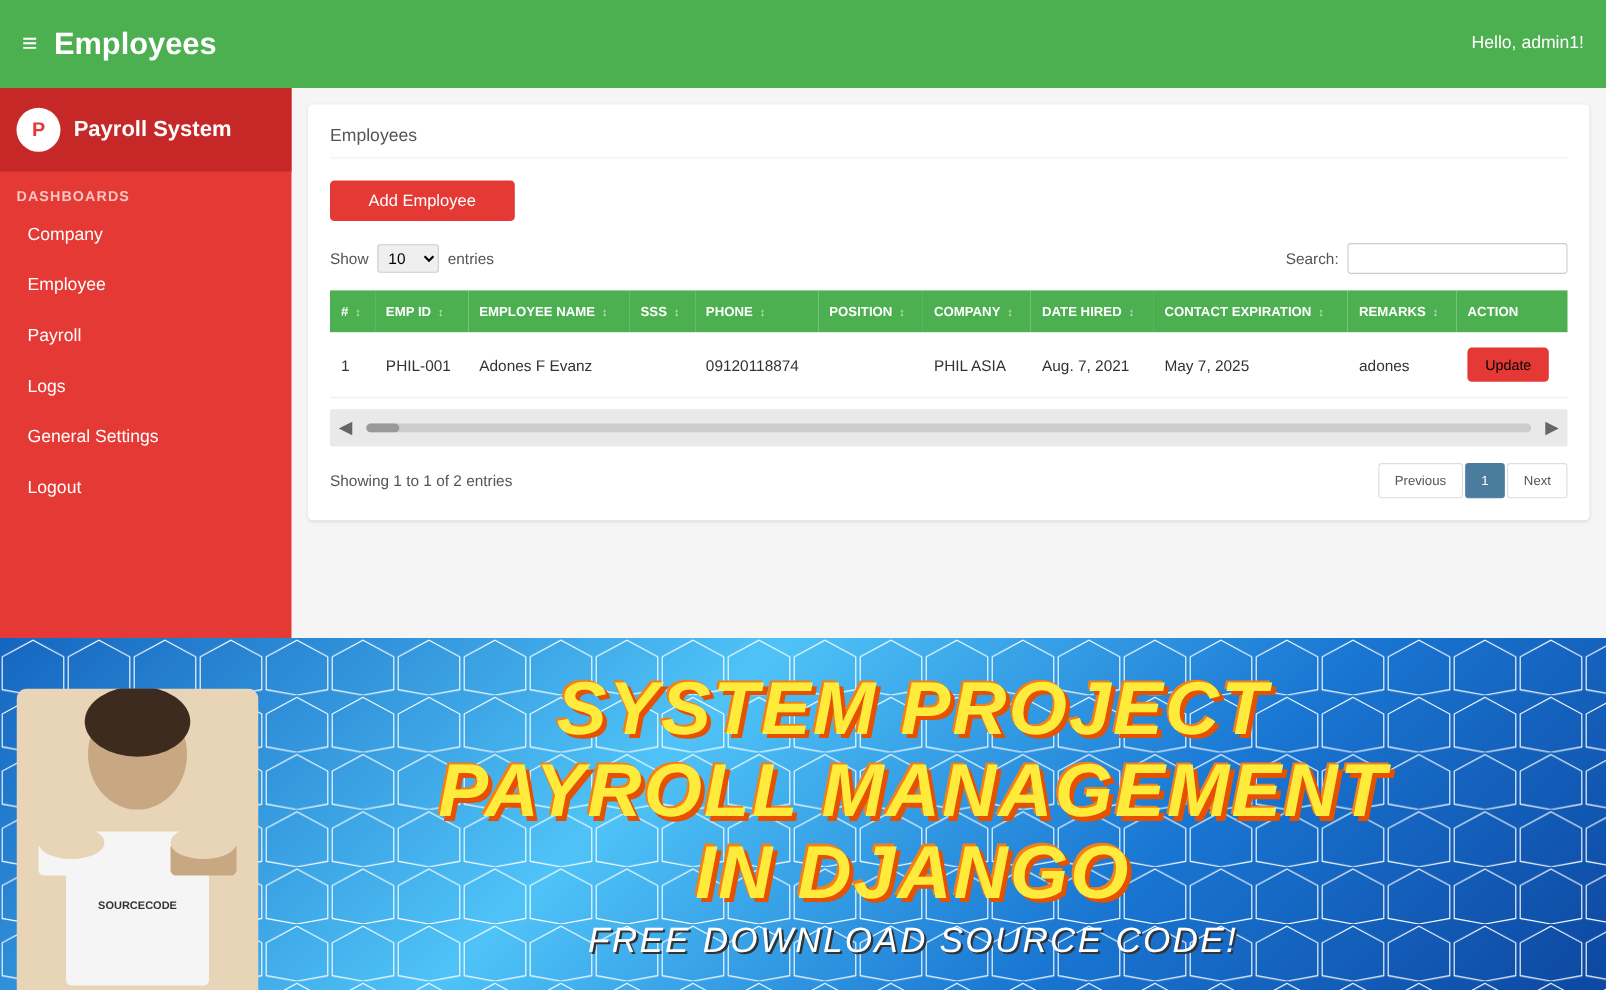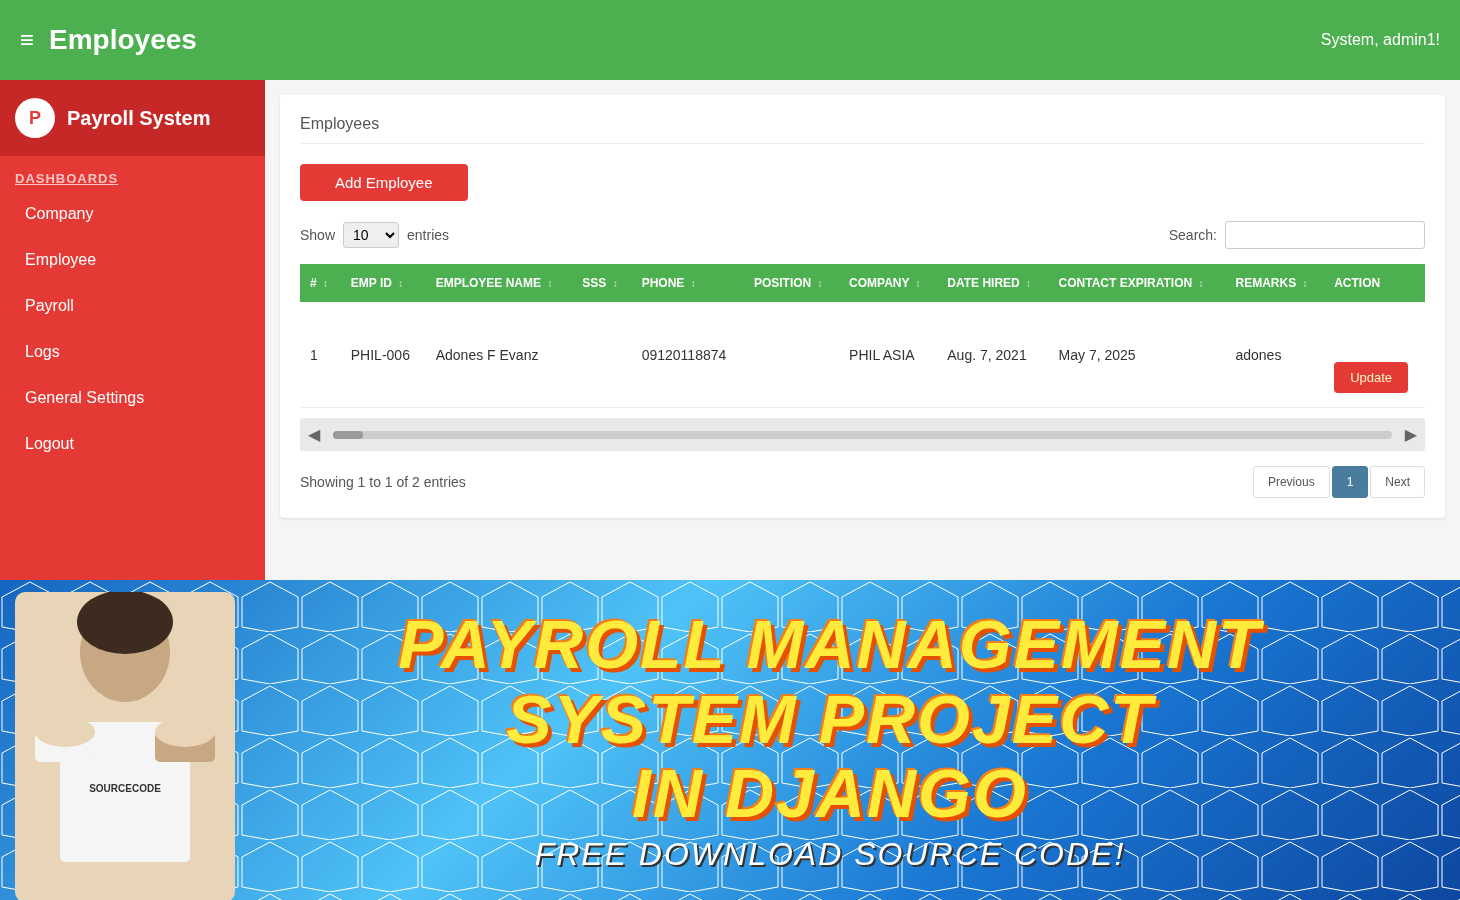--- a/index.html
+++ b/index.html
@@ -71,21 +71,20 @@
       font-size: 20px;
       font-weight: bold;
     }
     .sidebar-section-title {
       color: rgba(255,255,255,0.7);
       font-size: 13px;
       font-weight: bold;
       padding: 15px 15px 5px 15px;
       text-transform: uppercase;
       letter-spacing: 1px;
-      text-decoration: underline;
     }
     .sidebar-nav {
       list-style: none;
     }
     .sidebar-nav li {
       padding: 14px 15px 14px 25px;
       color: white;
       font-size: 16px;
       cursor: pointer;
     }
@@ -185,27 +184,26 @@
     .data-table tbody tr:nth-child(even) {
       background: #fafafa;
     }
     .data-table tbody td {
       padding: 14px 10px;
       color: #333;
       font-size: 14px;
     }
     .update-btn {
       background-color: #e53935;
-      color: #fef9c3;
+      color: #000000;
       border: none;
       padding: 8px 16px;
       border-radius: 4px;
       cursor: pointer;
       font-size: 13px;
-      margin-top: 46px;
     }
 
     
     .pagination-area {
       display: flex;
       justify-content: space-between;
       align-items: center;
       margin-top: 15px;
       font-size: 14px;
       color: #555;
@@ -292,39 +290,39 @@
       text-shadow: 2px 2px 0px #333;
       letter-spacing: 2px;
       margin-top: 5px;
       font-style: italic;
     }
     .person-container {
       position: absolute;
       left: 15px;
       bottom: 0;
       width: 220px;
-      height: 308px;
+      height: 274px;
       z-index: 3;
     }
 
     
     .hex-svg {
       position: absolute;
       top: 0; left: 0;
       width: 100%;
       height: 100%;
     }
   </style>
 </head>
 <body>
 
 <div class="top-header">
   <span class="hamburger">≡</span>
   <span class="page-title">Employees</span>
-  <span class="user-greeting">System, admin1!</span>
+  <span class="user-greeting">Hello, admin1!</span>
 </div>
 
 <div class="main-layout">
 
   <div class="sidebar">
     <div class="sidebar-brand">
       <div class="brand-icon">
         <span>P</span>
       </div>
       <span class="brand-name">Payroll System</span>
@@ -378,21 +376,21 @@
             <th>COMPANY <span class="sort-icon">↕</span></th>
             <th>DATE HIRED <span class="sort-icon">↕</span></th>
             <th>CONTACT EXPIRATION <span class="sort-icon">↕</span></th>
             <th>REMARKS <span class="sort-icon">↕</span></th>
             <th>ACTION</th>
           </tr>
         </thead>
         <tbody id="table-body">
           <tr>
             <td>1</td>
-            <td>PHIL-006</td>
+            <td>PHIL-001</td>
             <td>Adones F Evanz</td>
             <td></td>
             <td>09120118874</td>
             <td></td>
             <td>PHIL ASIA</td>
             <td>Aug. 7, 2021</td>
             <td>May 7, 2025</td>
             <td>adones</td>
             <td>
               <button class="update-btn">Update</button>
@@ -450,18 +448,18 @@
       <rect x="140" y="140" width="60" height="30" rx="5" fill="#c8a882"></rect>
 
       <text x="110" y="200" text-anchor="middle" font-size="10" fill="#333" font-weight="bold">SOURCECODE</text>
 
       <ellipse cx="50" cy="140" rx="30" ry="15" fill="#e8d5b7"></ellipse>
       <ellipse cx="170" cy="140" rx="30" ry="15" fill="#e8d5b7"></ellipse>
     </svg>
   </div>
 
   <div class="overlay-text">
+    <div class="overlay-title">SYSTEM PROJECT</div>
     <div class="overlay-title">PAYROLL MANAGEMENT</div>
-    <div class="overlay-title">SYSTEM PROJECT</div>
     <div class="overlay-title">IN DJANGO</div>
     <div class="overlay-subtitle">FREE DOWNLOAD SOURCE CODE!</div>
   </div>
 </div>
 
 </body></html>

